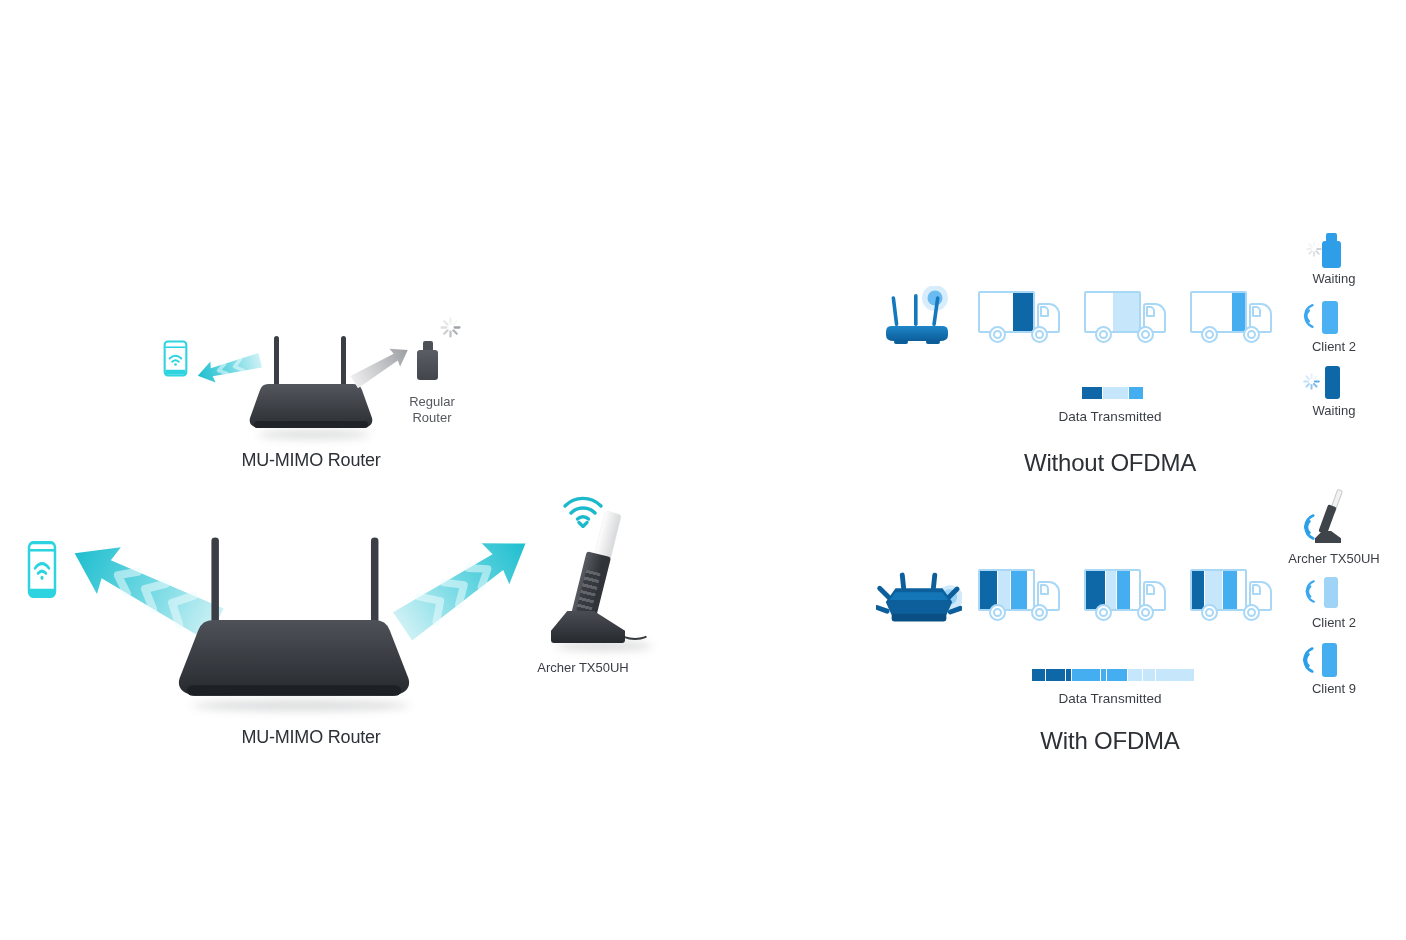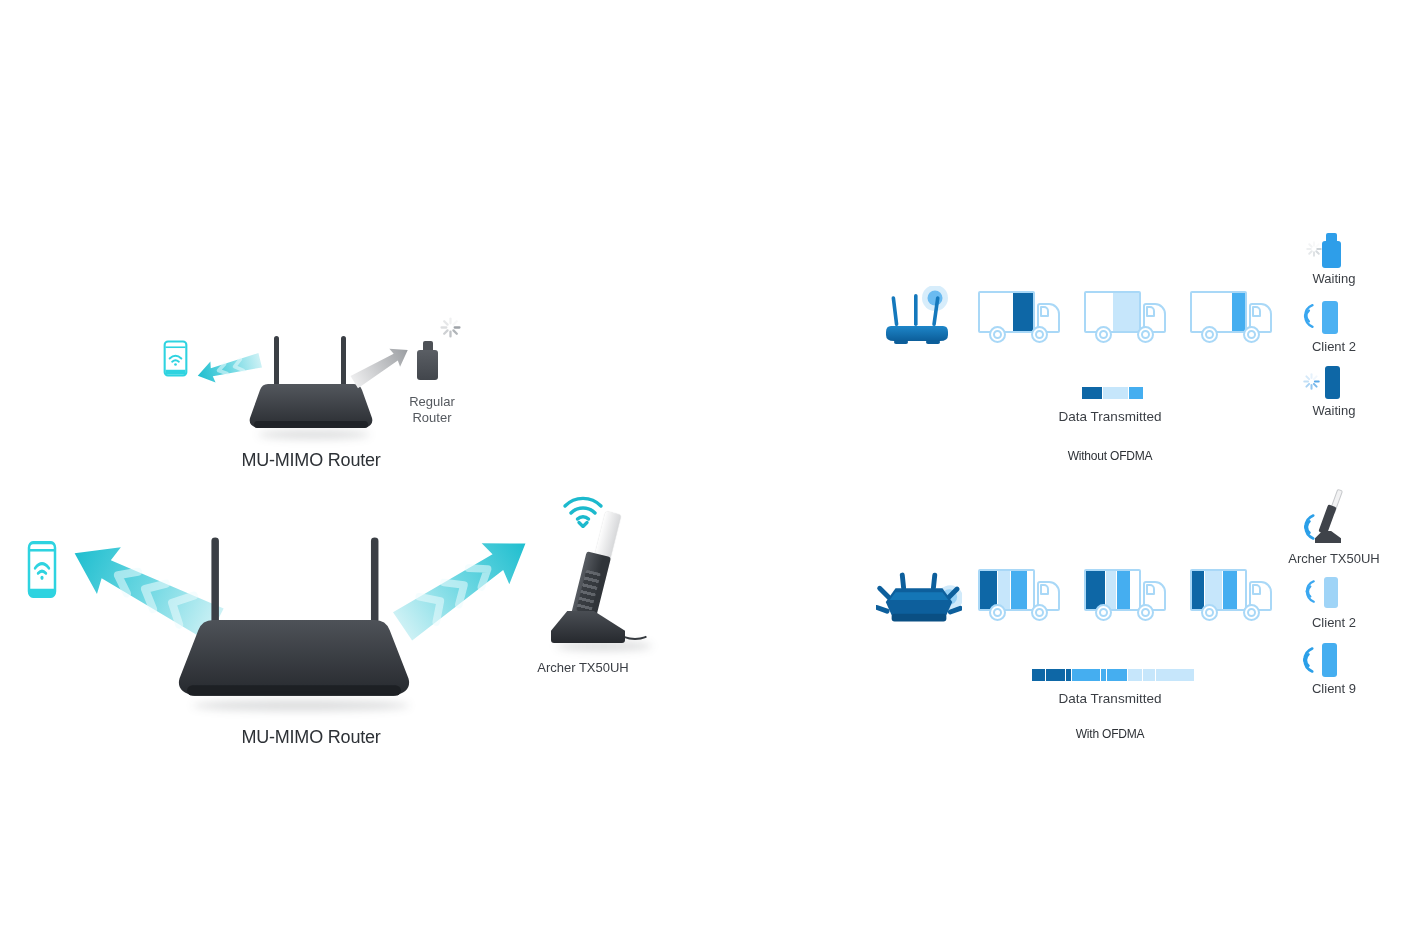--- a/index.html
+++ b/index.html
@@ -5,21 +5,21 @@
   html,body{margin:0;padding:0;background:#fff;}
   #canvas{position:relative;width:1406px;height:940px;background:#fff;overflow:hidden;
           font-family:"Liberation Sans",sans-serif;}
   .abs{position:absolute;}
 
   
   .lbl{position:absolute;transform:translateX(-50%);text-align:center;white-space:nowrap;
        font-size:13px;line-height:1.25;color:#3a3e44;}
   .lbl.gray{color:var(--graytext);text-align:center;}
   .title{position:absolute;transform:translateX(-50%);text-align:center;white-space:nowrap;
-         font-size:12px;font-weight:500;color:var(--text);letter-spacing:-.2px;}
+         font-size:24px;font-weight:500;color:var(--text);letter-spacing:-.2px;}
 
   
   .truck{position:absolute;width:84px;height:52px;}
   .cargo{position:absolute;left:0;top:0;width:57px;height:42px;border:2px solid var(--outline);
          border-radius:2px;background:#fff;box-sizing:border-box;}
   .loads{position:absolute;top:0;left:0;right:0;bottom:0;display:flex;gap:1px;overflow:hidden;}
   .loads.right{justify-content:flex-end;}
   .loads .seg{height:100%;flex:0 0 auto;}
   .cab{position:absolute;left:59px;top:12px;width:23px;height:30px;border:2px solid var(--outline);
        border-radius:3px 11px 2px 2px;box-sizing:border-box;background:#fff;}

